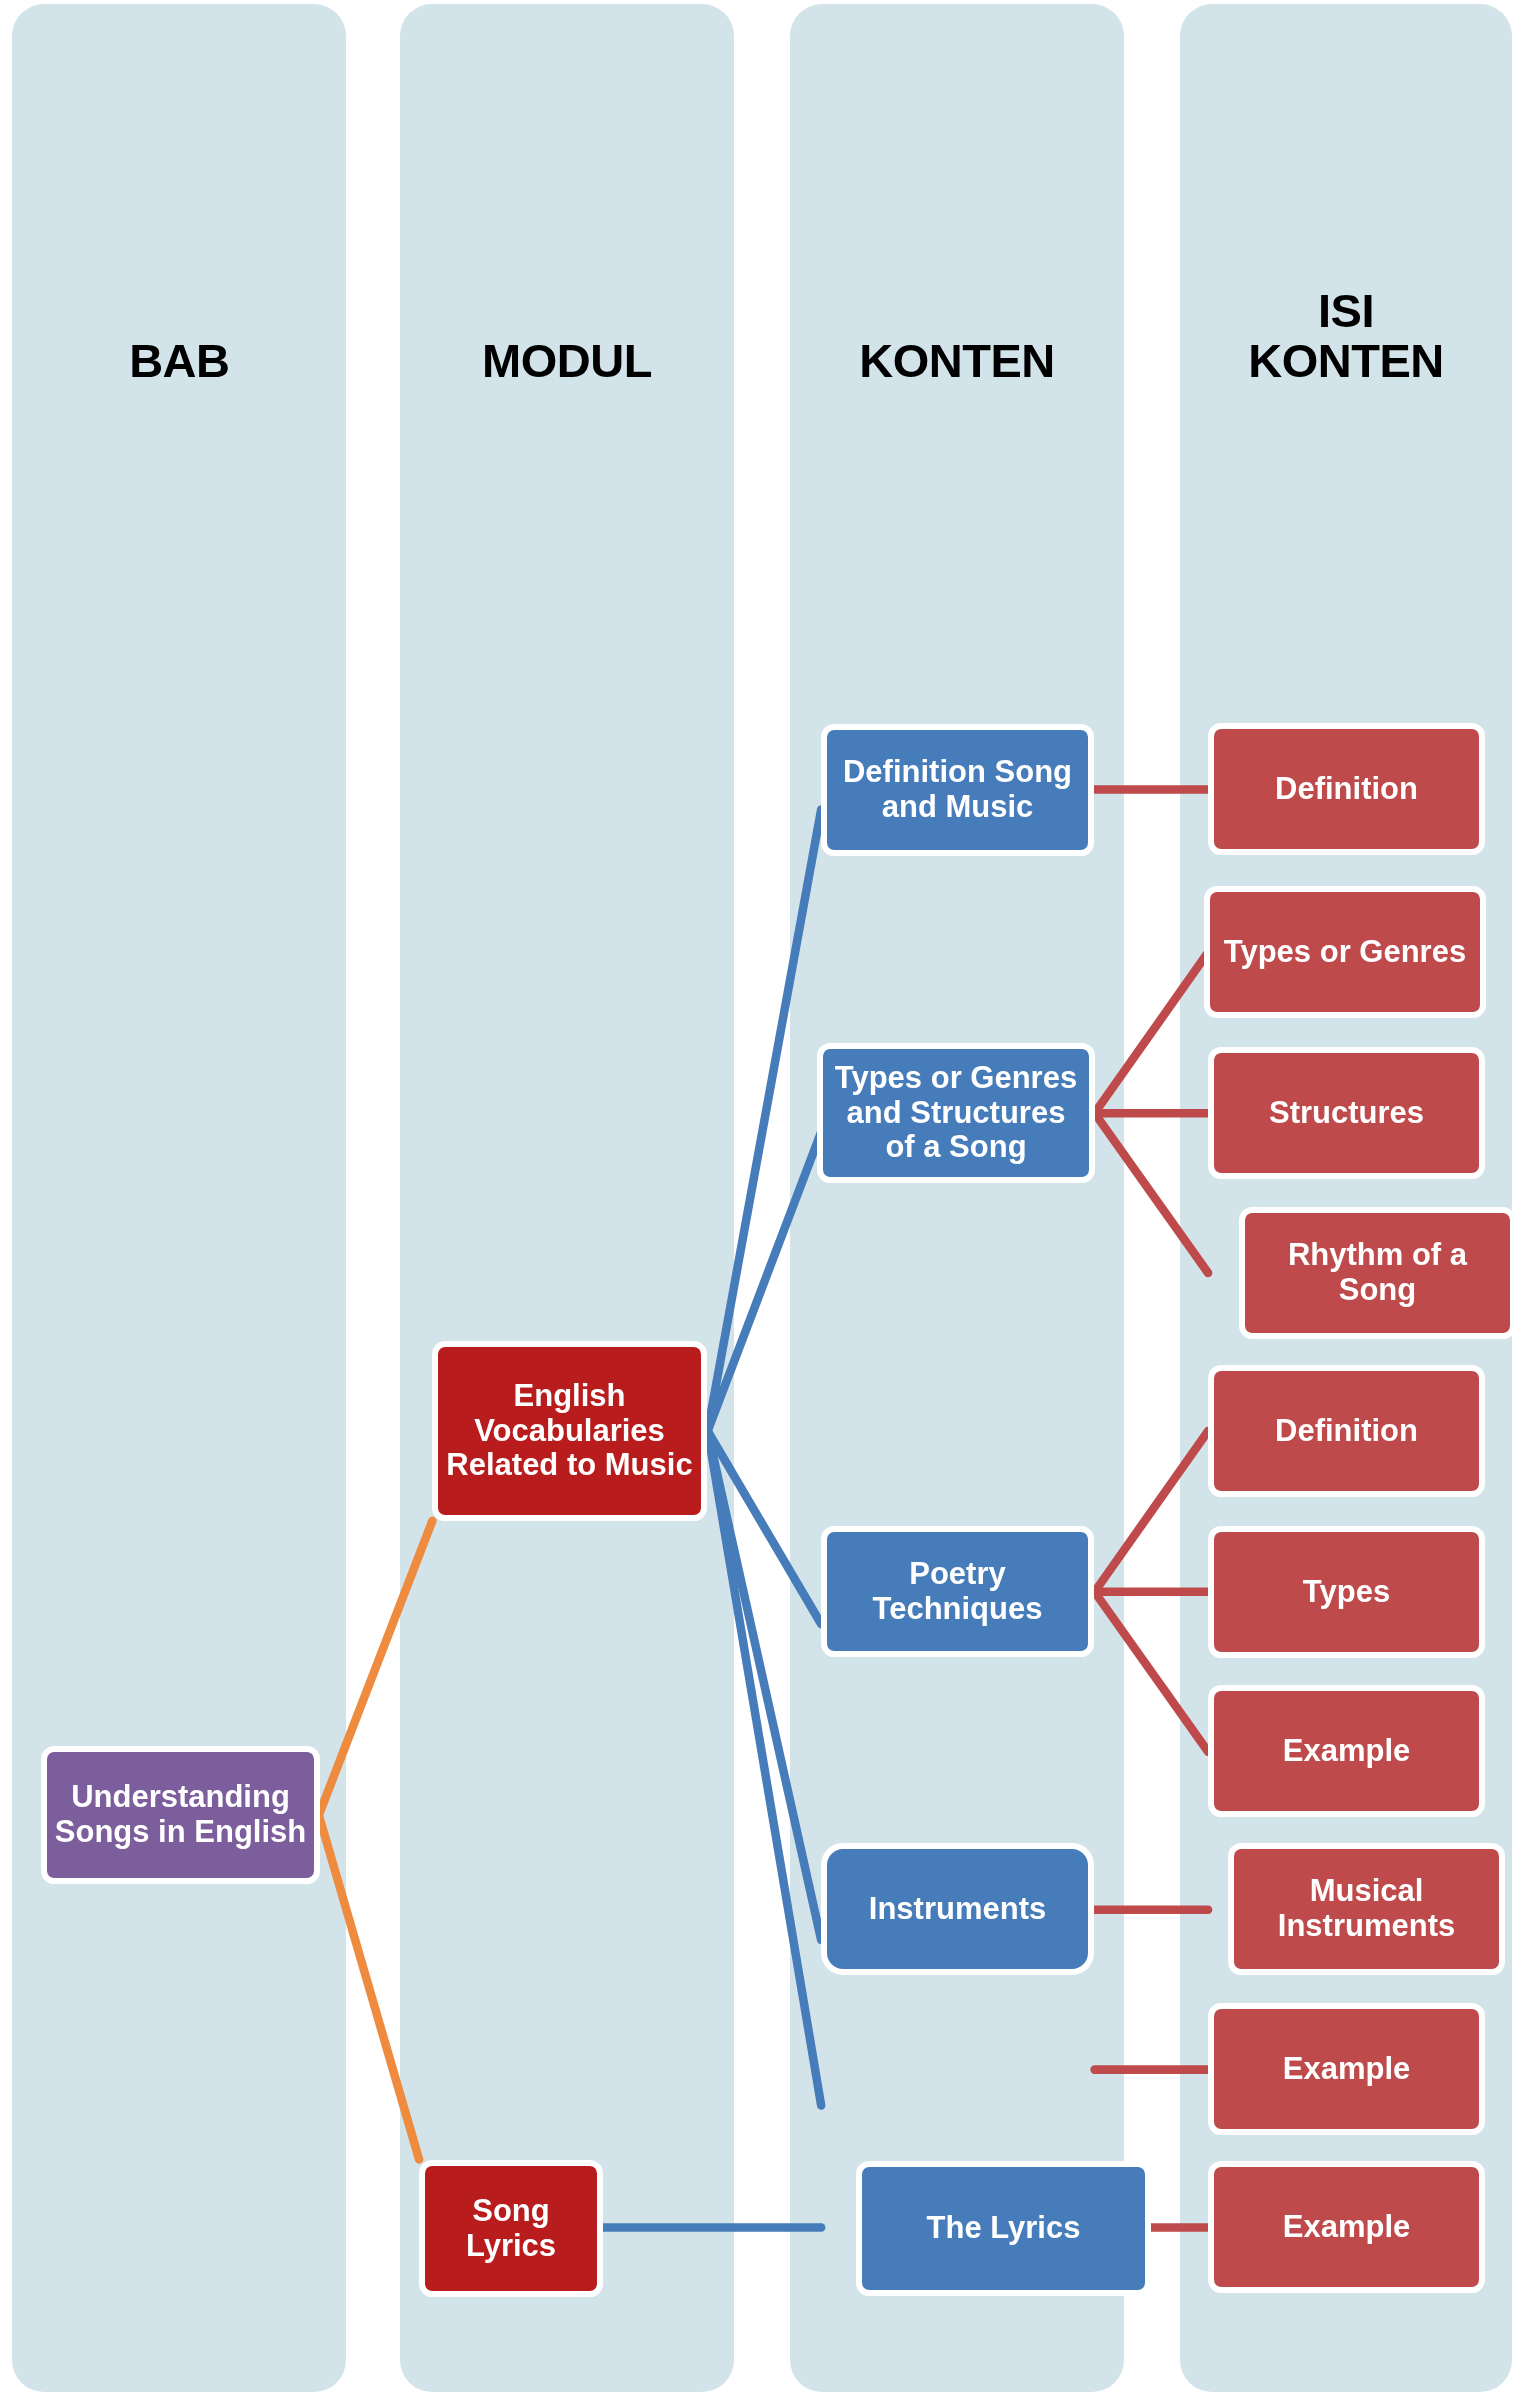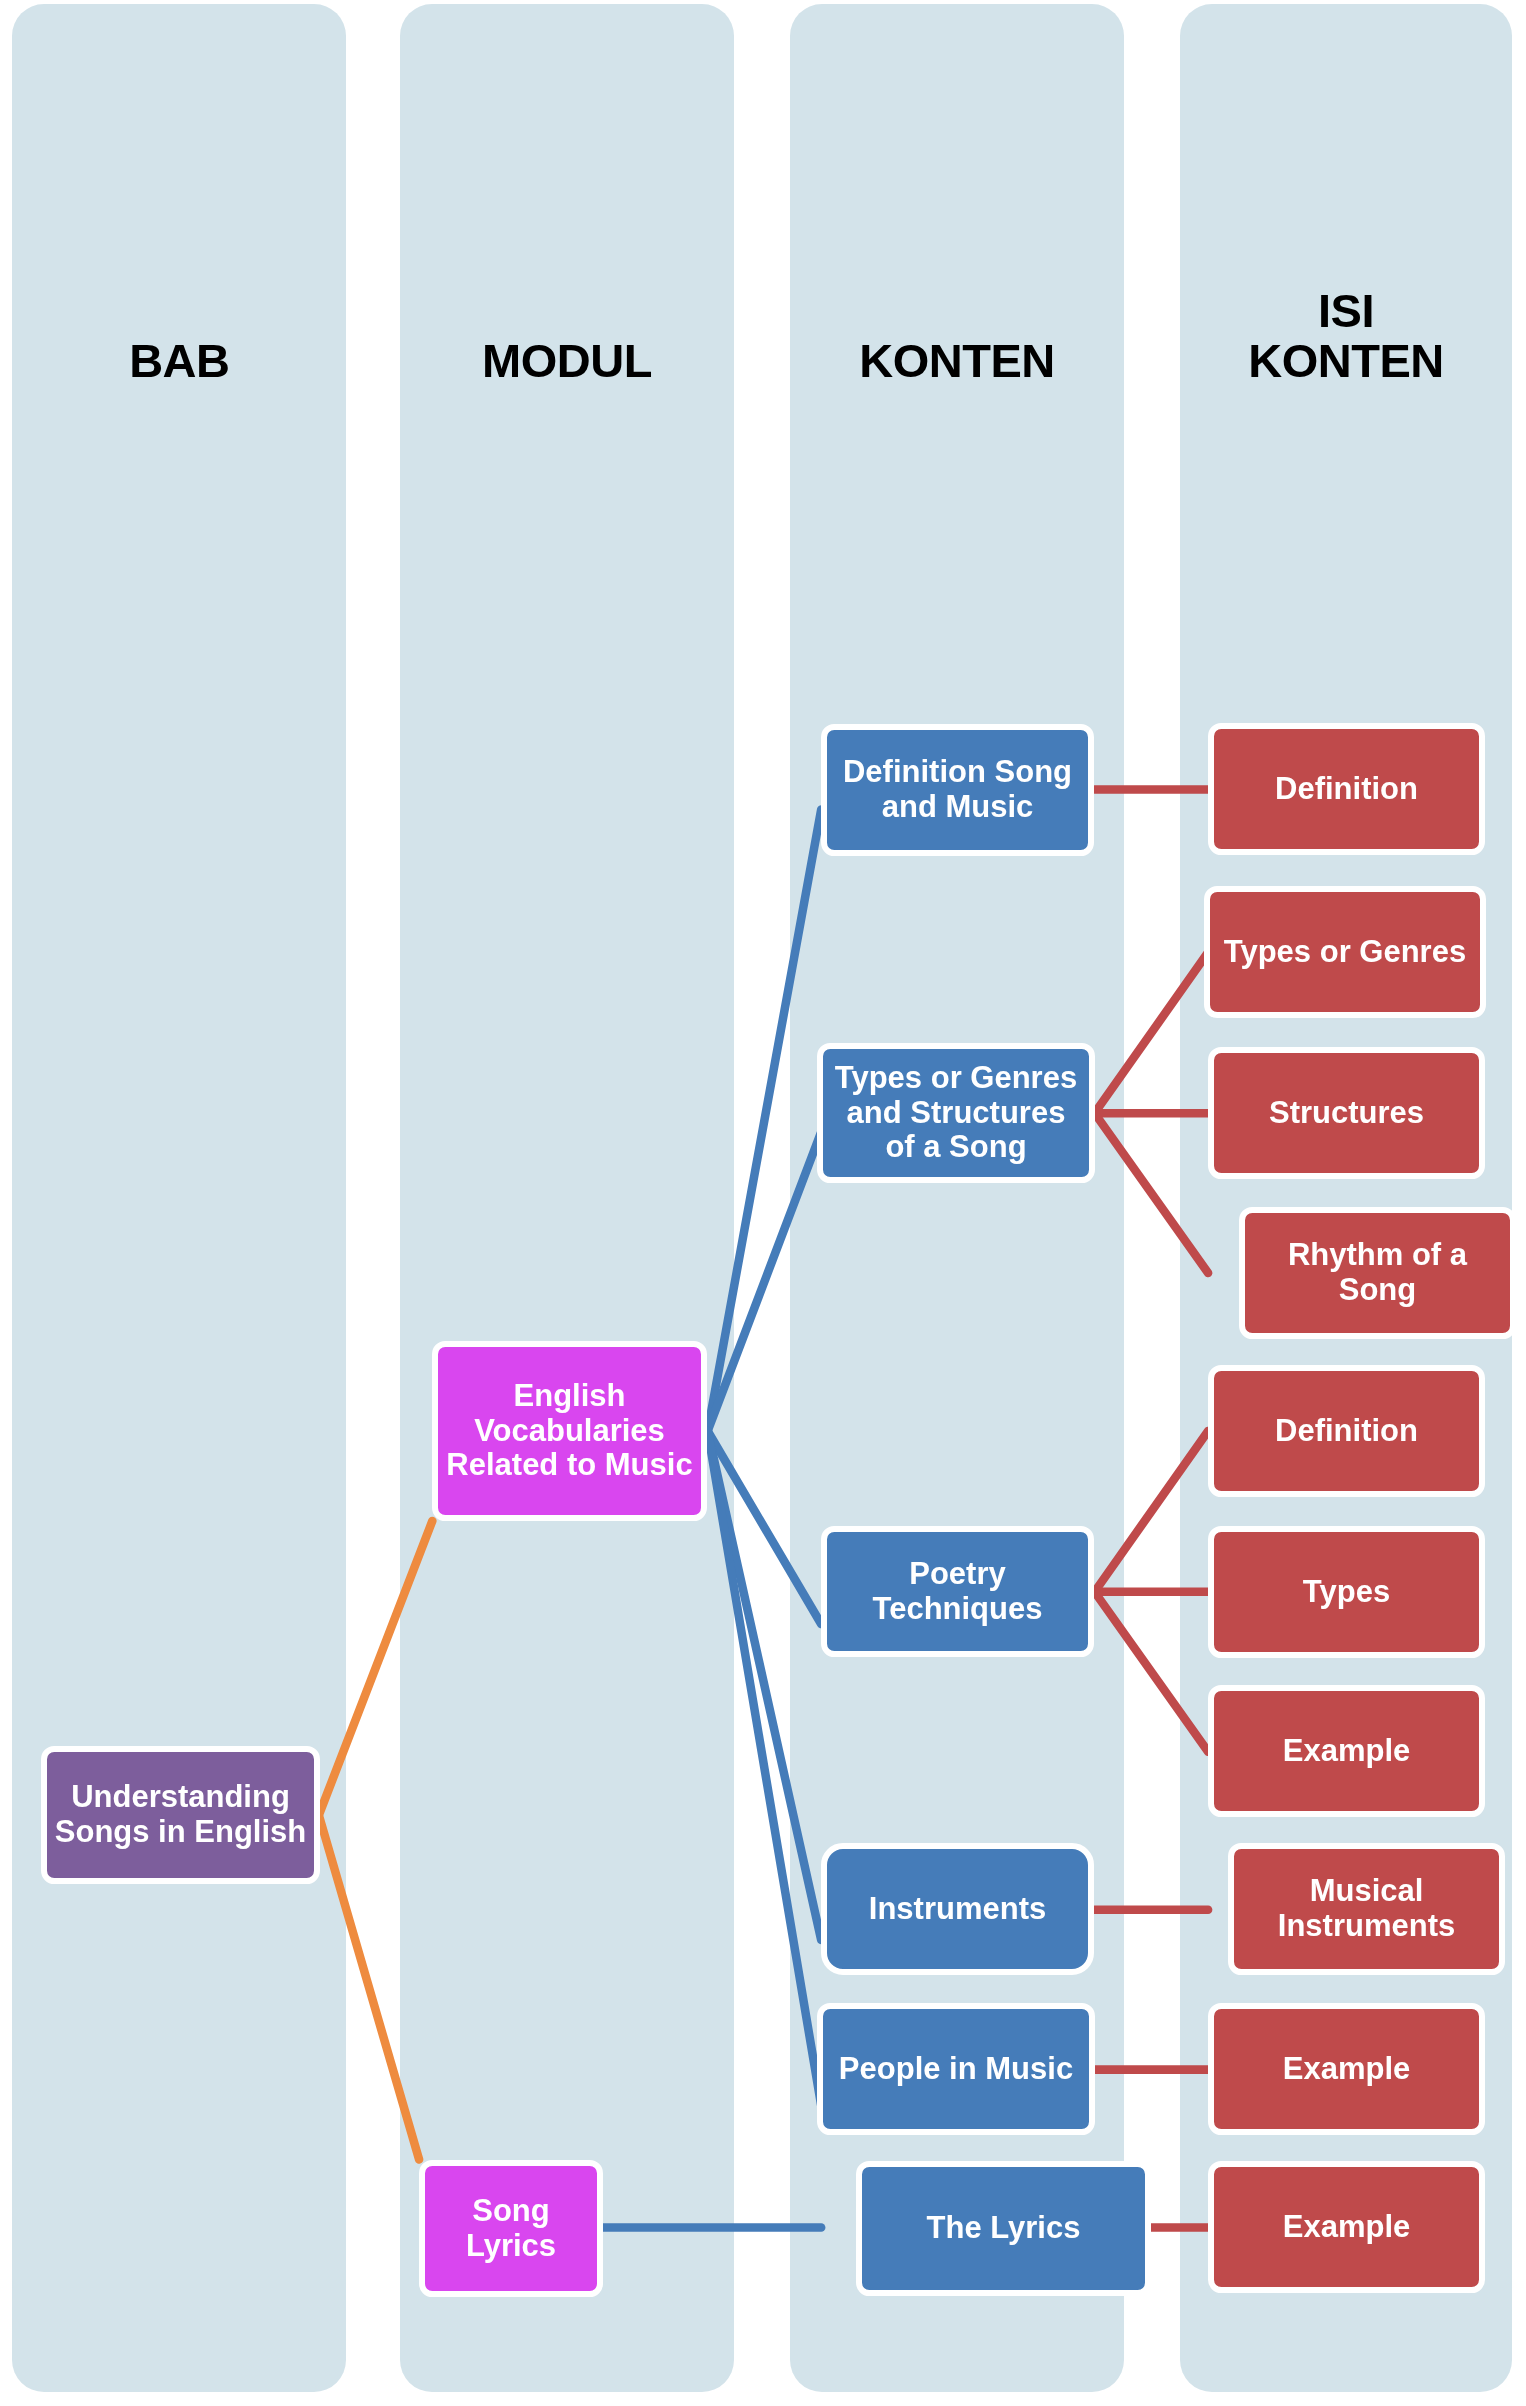--- a/index.html
+++ b/index.html
@@ -27,21 +27,21 @@
   .node{
     position:absolute;display:flex;align-items:center;justify-content:center;
     text-align:center;color:#ffffff;font-weight:bold;
     border-radius:13.2px;box-sizing:border-box;
     border:6.6px solid #ffffff;
     line-height:1.12;
     padding:1.9px 5.7px;
   }
   .node span{display:block;width:100%;}
   .n-purple{background:#7d5e9c;}
-  .n-orange{background:#d946ef;}
+  .n-orange{background:#b91c1c;}
   .n-blue{background:#457cb9;}
   .n-red{background:#bf4a4b;}
   .fs-33{font-size:31px;}
 </style>
 </head>
 <body>
 
 <div id="stage">
 
   <div class="band" style="left:12.3px;top:3.8px;width:334px;height:2388px;"></div>
@@ -104,23 +104,20 @@
   </div>
   <div class="node n-blue fs-33" style="left:817px;top:1043px;width:278px;height:140px;">
     <span>Types or Genres and Structures of a Song</span>
   </div>
   <div class="node n-blue fs-33" style="left:821px;top:1526px;width:273px;height:131px;">
     <span>Poetry Techniques</span>
   </div>
   <div class="node n-blue fs-33" style="left:821px;top:1843px;width:273px;height:132px;border-radius:22px;">
     <span>Instruments</span>
   </div>
-  <div class="node n-blue fs-33" style="left:817px;top:2003px;width:278px;height:132px;">
-    <span>People in Music</span>
-  </div>
   <div class="node n-blue fs-33" style="left:856px;top:2161px;width:295px;height:135px;">
     <span>The Lyrics</span>
   </div>
 
   <div class="node n-red fs-33" style="left:1208px;top:723px;width:277px;height:132px;">
     <span>Definition</span>
   </div>
   <div class="node n-red fs-33" style="left:1204px;top:886px;width:282px;height:132px;">
     <span>Types or Genres</span>
   </div>

